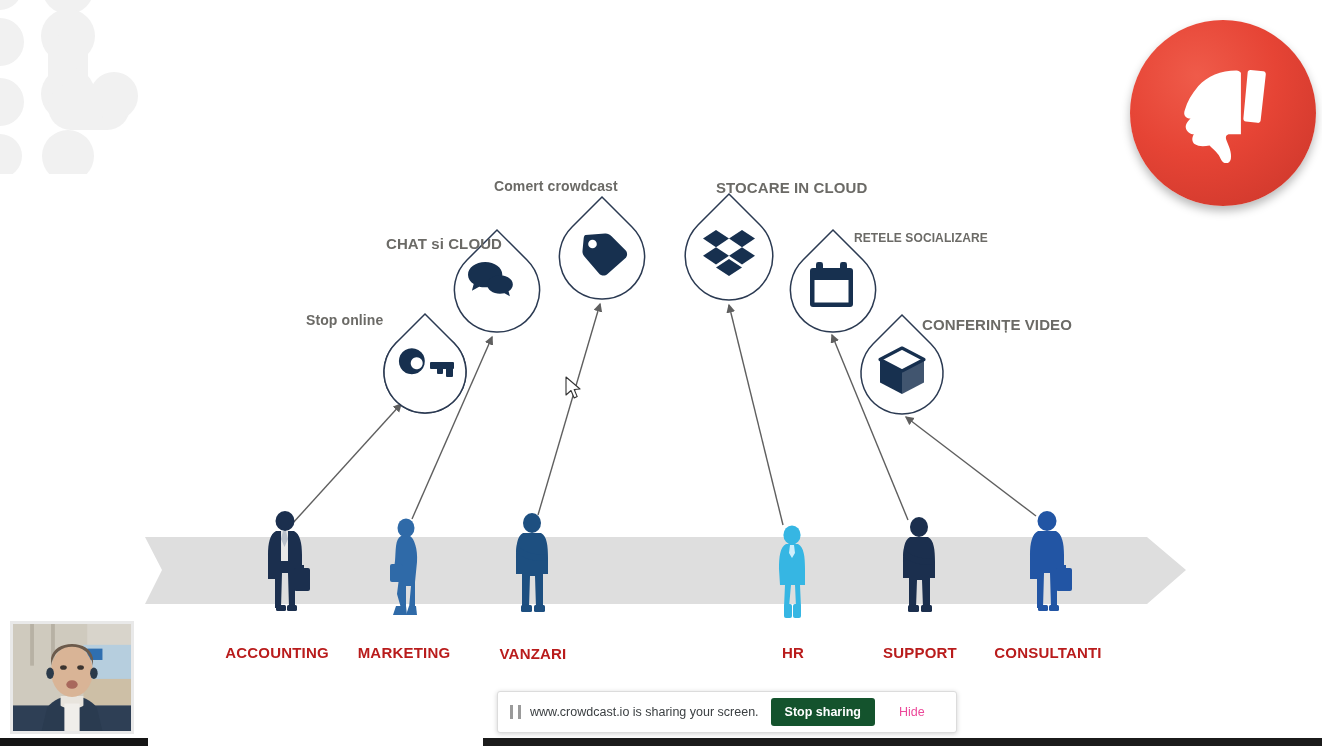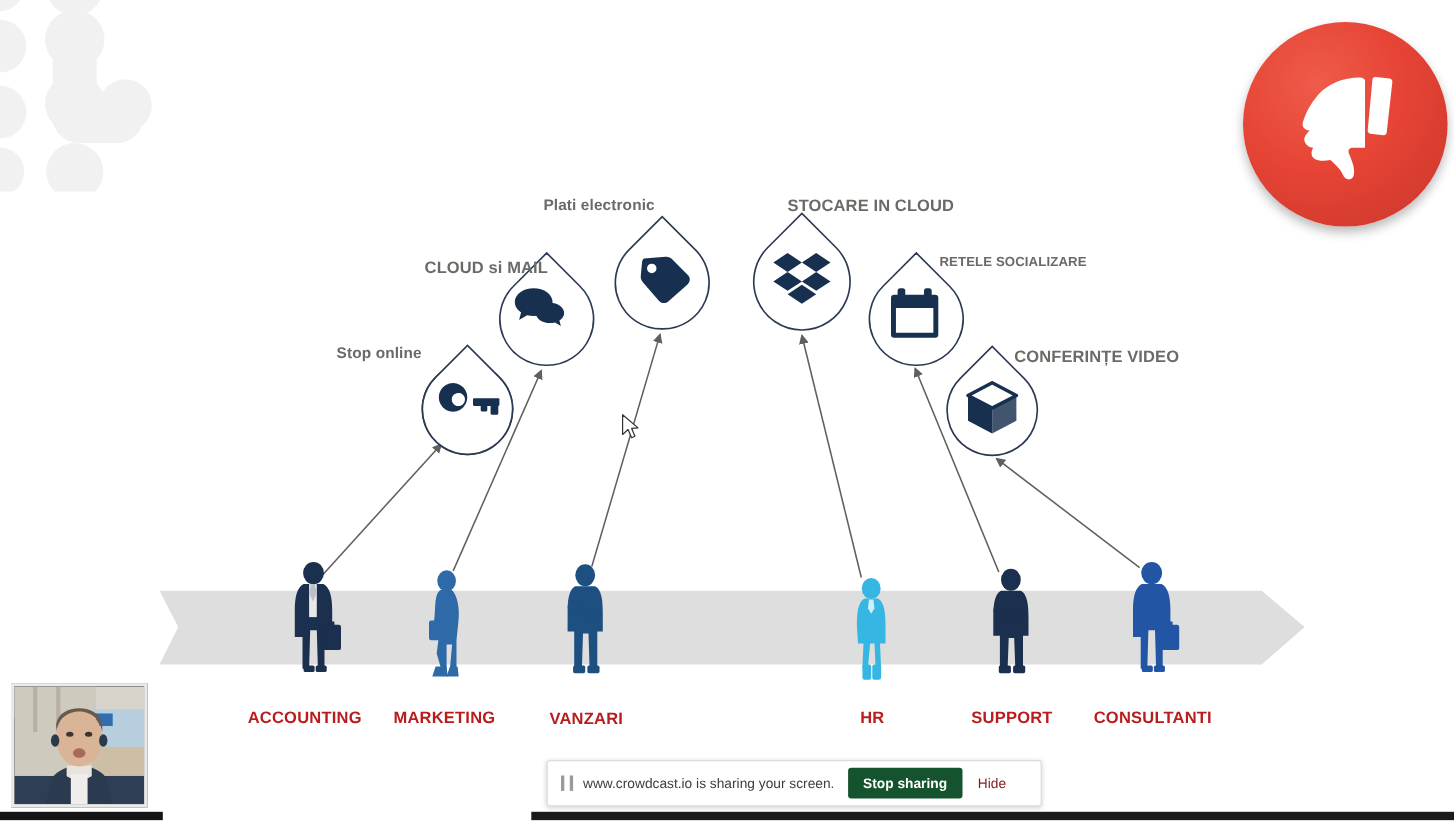--- a/index.html
+++ b/index.html
@@ -116,23 +116,23 @@
     font-size: 12.5px;
     font-weight: bold;
     border: none;
     border-radius: 3px;
     padding: 7px 14px;
     cursor: pointer;
     white-space: nowrap;
     font-family: "Liberation Sans", sans-serif;
   }
   #hide-link {
-    color: #7f1d1d;
+    color: #ec4899;
     font-size: 12.5px;
-    margin-left: 14px;
+    margin-left: 24px;
     margin-right: 4px;
     cursor: pointer;
     white-space: nowrap;
   }
 
   
   #bottom-strip {
     position: absolute;
     left: 0; top: 740px;
     width: 1322px; height: 6px;
@@ -296,22 +296,22 @@
         <ellipse cx="17" cy="8" rx="9.5" ry="10"></ellipse>
         <path d="M8,18 C2,21 0,30 0,42 L0,66 L7,66 L7,95 L13,95 L14,60 L20,60 L21,95 L27,95 L27,66 L34,66 L34,42 C34,30 32,21 26,18 Z"></path>
         <rect x="26" y="55" width="16" height="23" rx="2"></rect>
         <rect x="31" y="52" width="5" height="4"></rect>
         <rect x="8" y="92" width="10" height="6" rx="1.5"></rect>
         <rect x="19" y="92" width="10" height="6" rx="1.5"></rect>
       </g>
     </svg>
 
     <div class="pin-label" style="left:306px; top:312px; font-size:14px;">Stop online</div>
-    <div class="pin-label" style="left:386px; top:235px; font-size:15px;">CLOUD si MAIL</div>
-    <div class="pin-label" style="left:494px; top:178px; font-size:14px;">Plati electronic</div>
+    <div class="pin-label" style="left:386px; top:235px; font-size:15px;">CHAT si CLOUD</div>
+    <div class="pin-label" style="left:494px; top:178px; font-size:14px;">Comert crowdcast</div>
     <div class="pin-label" style="left:716px; top:179px; font-size:15px;">STOCARE IN CLOUD</div>
     <div class="pin-label" style="left:854px; top:231px; font-size:12px;">RETELE SOCIALIZARE</div>
     <div class="pin-label" style="left:922px; top:316px; font-size:15px;">CONFERINȚE VIDEO</div>
 
     <div class="dept-label" style="left:277px; top:644px;">ACCOUNTING</div>
     <div class="dept-label" style="left:404px; top:644px;">MARKETING</div>
     <div class="dept-label" style="left:533px; top:645px;">VANZARI</div>
     <div class="dept-label" style="left:793px; top:644px;">HR</div>
     <div class="dept-label" style="left:920px; top:644px;">SUPPORT</div>
     <div class="dept-label" style="left:1048px; top:644px;">CONSULTANTI</div>

